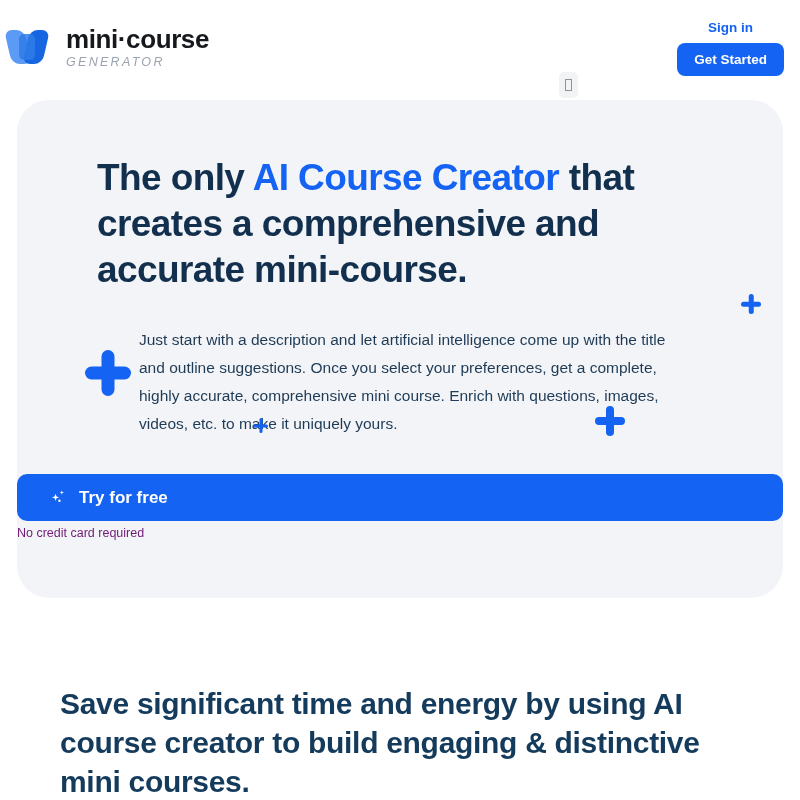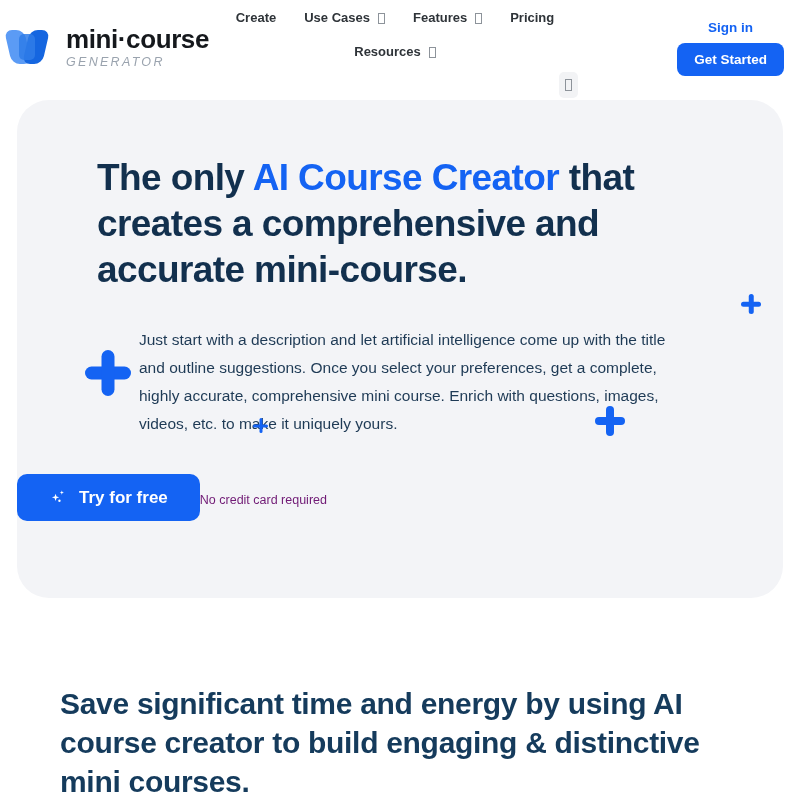--- a/index.html
+++ b/index.html
@@ -209,22 +209,21 @@
     color: #1e3a55;
     font-weight: 400;
   }
 
   .cta-wrap {
     position: absolute;
     left: 0;
     top: 374px;
     width: 766px;
     display: flex;
-    flex-direction: row;
-    align-items: center;
+    flex-direction: column;
   }
   .cta-btn {
     background: #1463f3;
     color: #ffffff;
     border: none;
     border-radius: 10px;
     font-family: "Liberation Sans", sans-serif;
     font-size: 17px;
     font-weight: 700;
     padding: 14px 32px;
@@ -300,40 +299,20 @@
       <span class="wing wing-l"></span>
       <span class="wing wing-r"></span>
       <span class="wing-mid"></span>
     </span>
     <span class="brand-text">
       <span class="brand-title">mini·course</span>
       <span class="brand-sub">GENERATOR</span>
     </span>
   </a>
 
-  <nav class="nav-primary">
-    <a class="nav-link" href="#">
-      <span>Create</span>
-    </a>
-    <a class="nav-link" href="#">
-      <span>Use Cases</span>
-      <span class="nav-caret"></span>
-    </a>
-    <a class="nav-link" href="#">
-      <span>Features</span>
-      <span class="nav-caret"></span>
-    </a>
-    <a class="nav-link" href="#">
-      <span>Pricing</span>
-    </a>
-    <a class="nav-link" href="#">
-      <span>Resources</span>
-      <span class="nav-caret"></span>
-    </a>
-  </nav>
 
   <div class="nav-actions">
     <a class="signin-link" href="#">Sign in</a>
     <button class="get-started-btn">Get Started</button>
   </div>
 
   <div class="lang-chip">
     <span class="glyph"></span>
   </div>
 </header>

